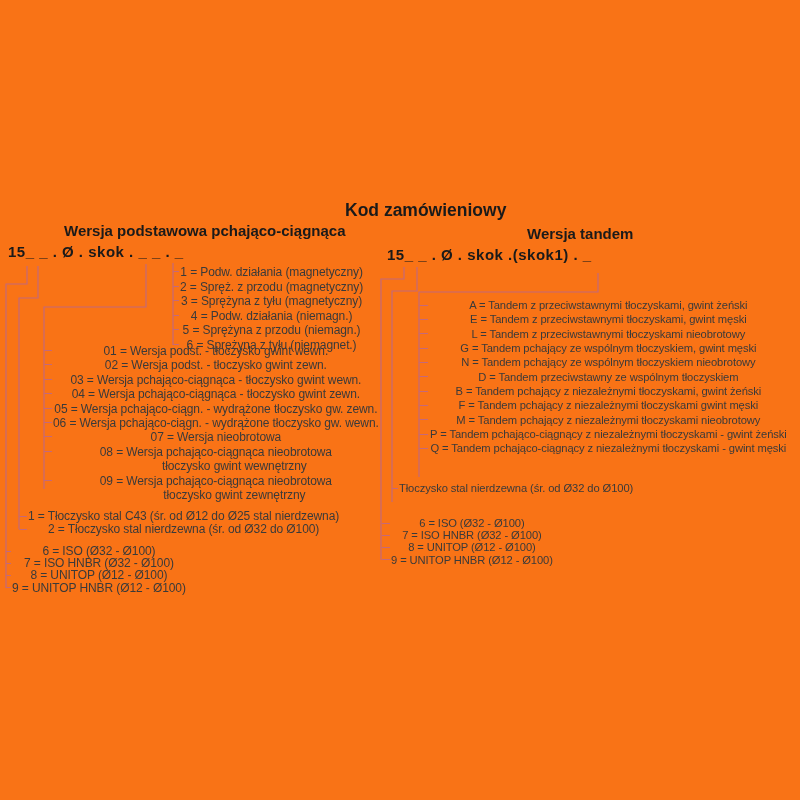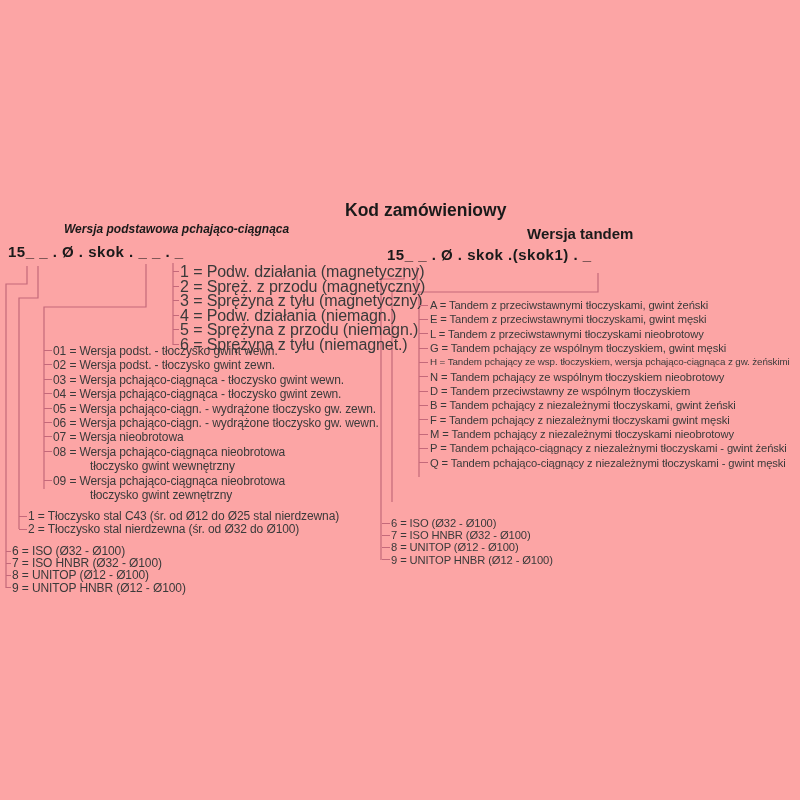--- a/index.html
+++ b/index.html
@@ -1,39 +1,40 @@
 <!DOCTYPE html>
 <html><head>
 <meta charset="utf-8">
 <style>
   :root{
     --line:#c4697a;
     --txt:#3a3a3a;
   }
   html,body{margin:0;padding:0;background:#fff;}
   #stage{
-    position:relative;width:800px;height:800px;background:#fca5a5;
+    position:relative;width:800px;height:800px;background:#f97316;
     font-family:"Liberation Sans", sans-serif;color:var(--txt);
     overflow:hidden;
+    text-align:center;
   }
   .abs{position:absolute;white-space:pre;}
   .ttl{font-weight:bold;color:#1a1a1a;}
   #page-title{left:345px;top:200px;font-size:17.5px;}
-  #left-subtitle{left:64px;top:222px;font-size:12px;font-style:italic;}
+  #left-subtitle{left:64px;top:222px;font-size:15px;}
   #right-subtitle{left:527px;top:225px;font-size:15px;}
   #left-code{left:8px;top:243px;font-size:15px;letter-spacing:.5px;}
   #right-code{left:387px;top:246px;font-size:15px;letter-spacing:.5px;}
 
   ul.dlist{position:absolute;margin:0;padding:0;list-style:none;}
   ul.dlist li{position:relative;white-space:pre;}
   ul.dlist li::before{
     content:"";position:absolute;border-top:1.2px solid var(--line);
   }
 
-  #spring-list{left:180px;top:265px;font-size:16px;letter-spacing:-.1px;}
+  #spring-list{left:180px;top:265px;font-size:12px;letter-spacing:-.1px;}
   #spring-list li{height:14.5px;line-height:14.5px;}
   #spring-list li::before{left:-7px;top:6px;width:6px;}
 
   #wersja-list{left:53px;top:344px;font-size:12px;letter-spacing:-.1px;line-height:14.4px;}
   #wersja-list li{padding-left:37px;text-indent:-37px;}
   #wersja-list li::before{left:-9px;top:6px;width:8px;}
 
   #rod-list-left{left:28px;top:510px;font-size:12px;letter-spacing:-.1px;}
   #rod-list-left li{height:13px;line-height:13px;}
   #rod-list-left li::before{left:-9px;top:6px;width:8px;}
@@ -118,30 +119,30 @@
       <li>7 = ISO HNBR (Ø32 - Ø100)</li>
       <li>8 = UNITOP (Ø12 - Ø100)</li>
       <li>9 = UNITOP HNBR (Ø12 - Ø100)</li>
     </ul>
 
   <ul class="dlist" id="tandem-list">
       <li>A = Tandem z przeciwstawnymi tłoczyskami, gwint żeński</li>
       <li>E = Tandem z przeciwstawnymi tłoczyskami, gwint męski</li>
       <li>L = Tandem z przeciwstawnymi tłoczyskami nieobrotowy</li>
       <li>G = Tandem pchający ze wspólnym tłoczyskiem, gwint męski</li>
-      <li class="small">H = Tandem pchający ze wsp. tłoczyskiem, wersja pchająco-ciągnąca z gw. żeńskimi</li>
       <li>N = Tandem pchający ze wspólnym tłoczyskiem nieobrotowy</li>
       <li>D = Tandem przeciwstawny ze wspólnym tłoczyskiem</li>
       <li>B = Tandem pchający z niezależnymi tłoczyskami, gwint żeński</li>
       <li>F = Tandem pchający z niezależnymi tłoczyskami gwint męski</li>
       <li>M = Tandem pchający z niezależnymi tłoczyskami nieobrotowy</li>
       <li>P = Tandem pchająco-ciągnący z niezależnymi tłoczyskami - gwint żeński</li>
       <li>Q = Tandem pchająco-ciągnący z niezależnymi tłoczyskami - gwint męski</li>
     </ul>
   <ul class="dlist" id="rod-list-right">
+      <li>Tłoczysko stal nierdzewna (śr. od Ø32 do Ø100)</li>
     </ul>
   <ul class="dlist" id="seal-list-right">
       <li>6 = ISO (Ø32 - Ø100)</li>
       <li>7 = ISO HNBR (Ø32 - Ø100)</li>
       <li>8 = UNITOP (Ø12 - Ø100)</li>
       <li>9 = UNITOP HNBR (Ø12 - Ø100)</li>
     </ul>
 
 </div>
 

